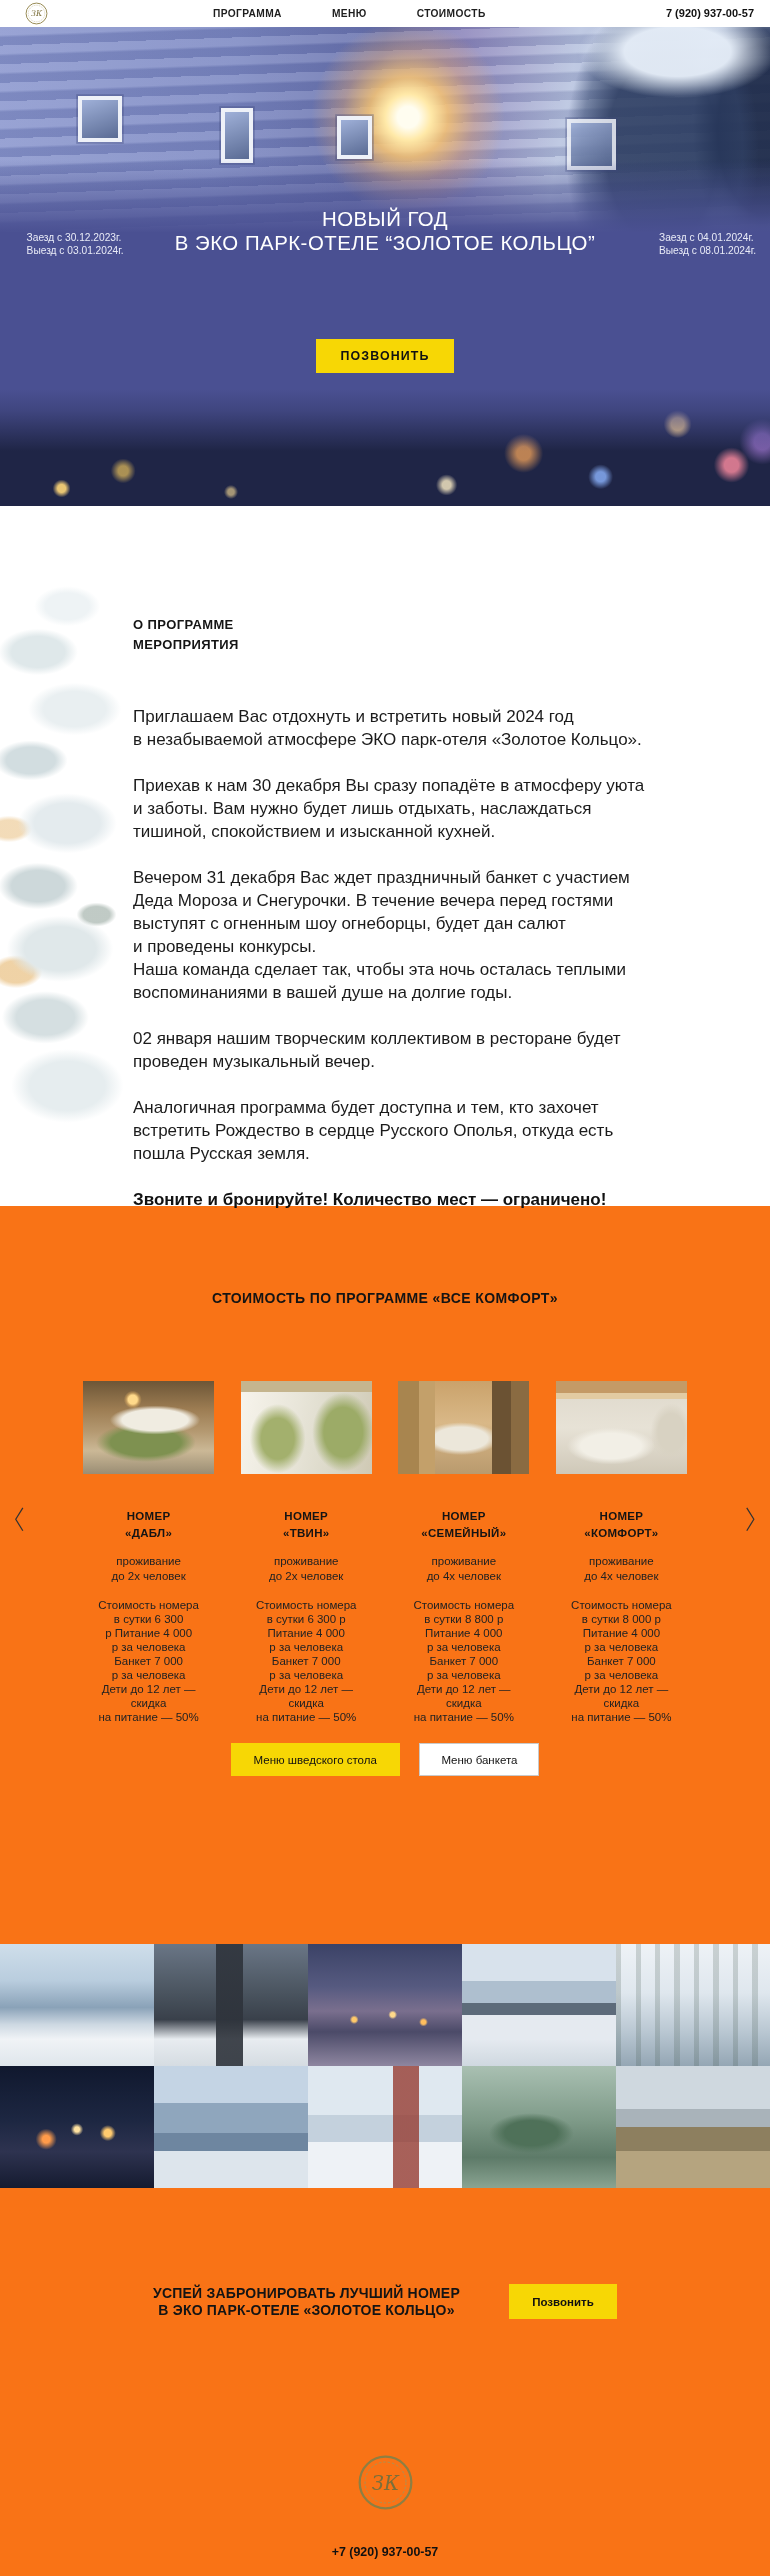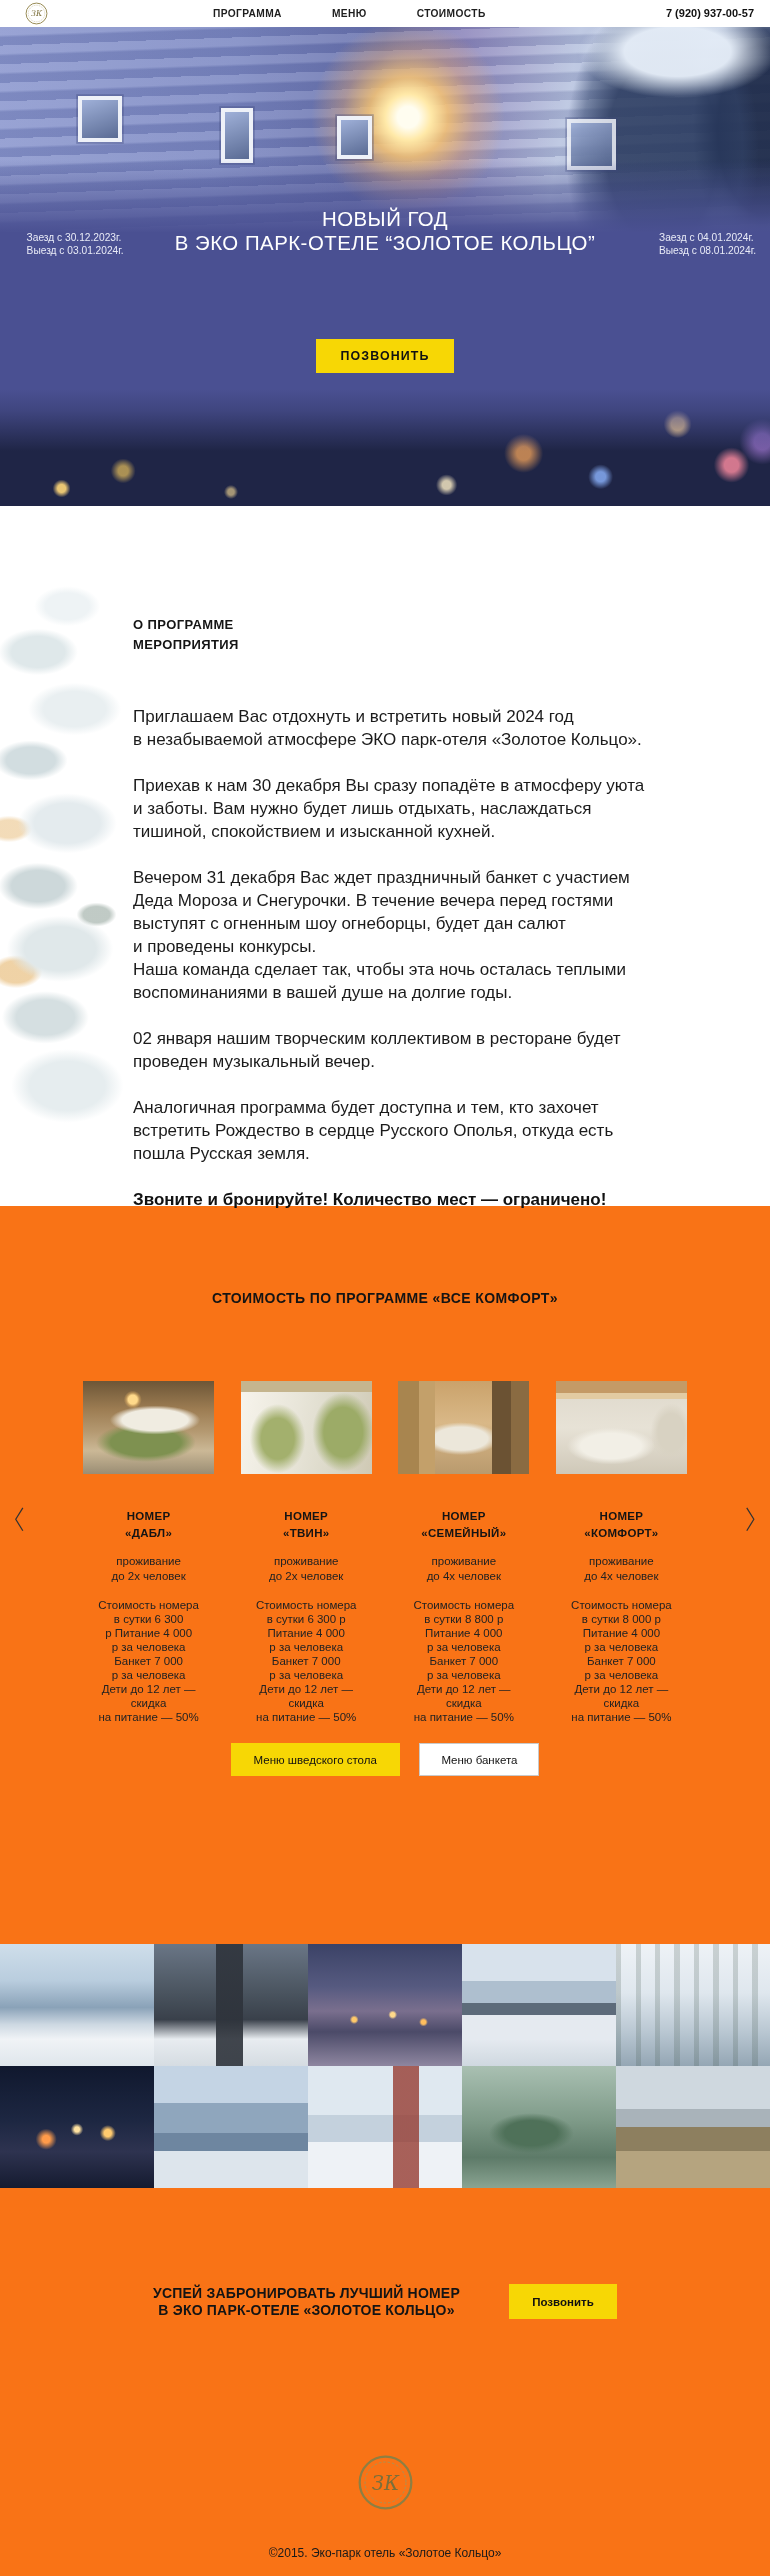--- a/index.html
+++ b/index.html
@@ -318,18 +318,19 @@
 В ЭКО ПАРК-ОТЕЛЕ «ЗОЛОТОЕ КОЛЬЦО»</div>
     <button class="cta-btn">Позвонить</button>
   </section>
 
   <footer class="footer">
     <svg class="logo-lg" viewBox="0 0 64 64">
       <circle cx="32" cy="32" r="29" fill="none" stroke="#8d7f43" stroke-width="2.5"></circle>
       <circle cx="32" cy="32" r="23" fill="none" stroke="#a2955b" stroke-width="1" stroke-dasharray="3 2"></circle>
       <text x="32" y="40" text-anchor="middle" font-family="DejaVu Serif, serif" font-size="22" font-style="italic" fill="#7c6f3a">ЗК</text>
     </svg>
+    <div class="footer-phone">+7 (920) 937-00-57</div>
     <div class="footer-copy">©2015. Эко-парк отель «Золотое Кольцо»</div>
     <div class="footer-rights">Все права защищены</div>
   </footer>
 
 </div>
 
 
 </body></html>

